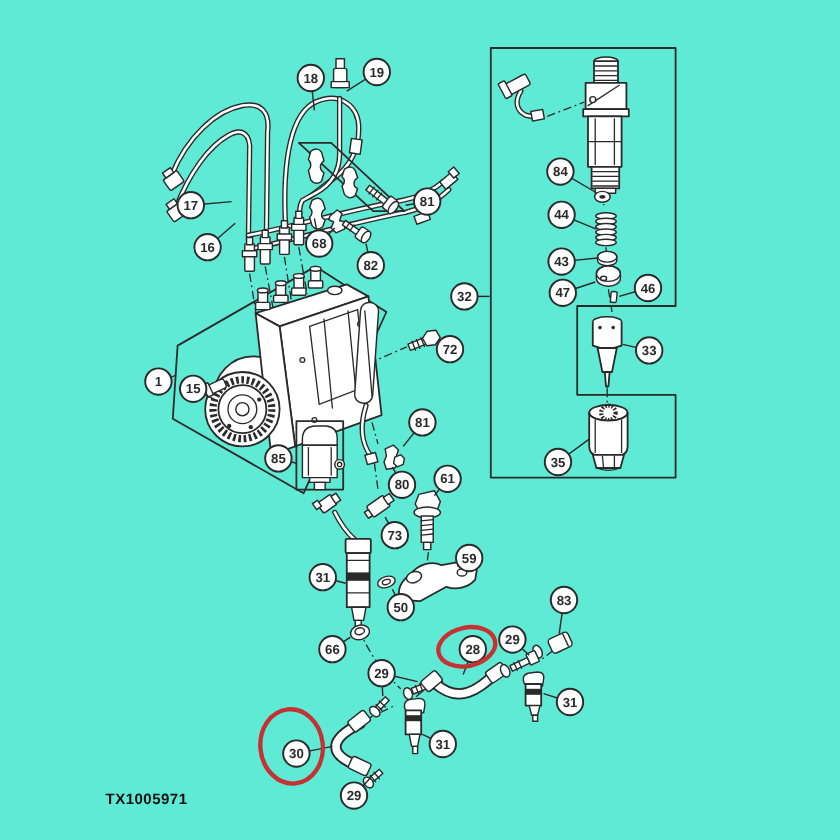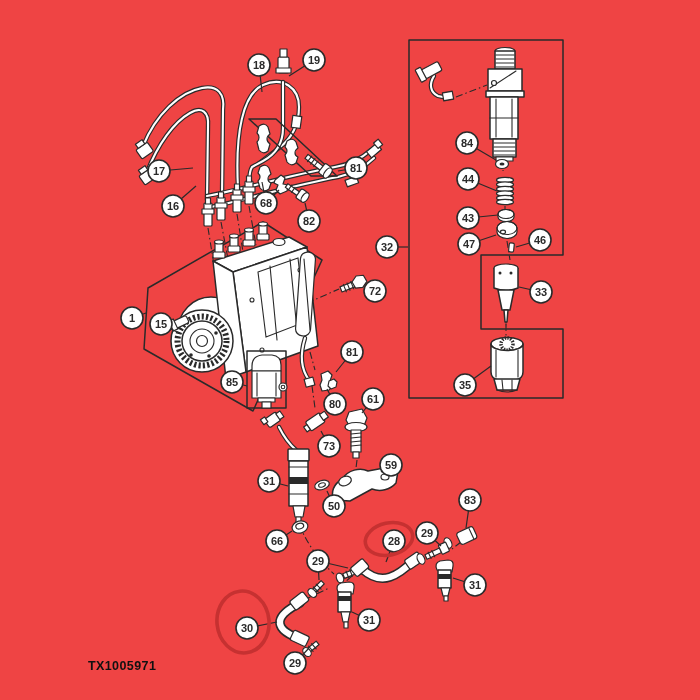--- a/index.html
+++ b/index.html
@@ -19,21 +19,21 @@
   .dd{fill:none;stroke:var(--line);stroke-width:1.1;stroke-dasharray:7 3 1.5 3;}
   .callout-circle{fill:#fff;stroke:var(--line);stroke-width:1.6;}
   .callout-text{fill:var(--line);font:bold 11px "Liberation Sans", sans-serif;text-anchor:middle;}
   .leader{stroke:var(--line);stroke-width:1.2;fill:none;}
   .hl-ellipse{fill:none;stroke:var(--hl);stroke-width:3.6;}
   .code-text{fill:#111;font:bold 12.5px "Liberation Sans", sans-serif;letter-spacing:.4px;}
 </style>
 </head>
 <body>
 
-<div class="stage" style="background: #ef4444;">
+<div class="stage" style="background: #5eead4;">
 <svg viewBox="0 0 700 700" width="700" height="700">
 
   <g>
     <path class="dd" d="M208,228 L214,265"></path>
     <path class="dd" d="M221,222 L228,259"></path>
     <path class="dd" d="M237,214 L243,252"></path>
     <path class="dd" d="M249,206 L256,245"></path>
     <path class="dd" d="M307,303 L339,289"></path>
     <path class="dd" d="M310,352 L315,370"></path>
     <path class="dd" d="M312,386 L315,408"></path>

